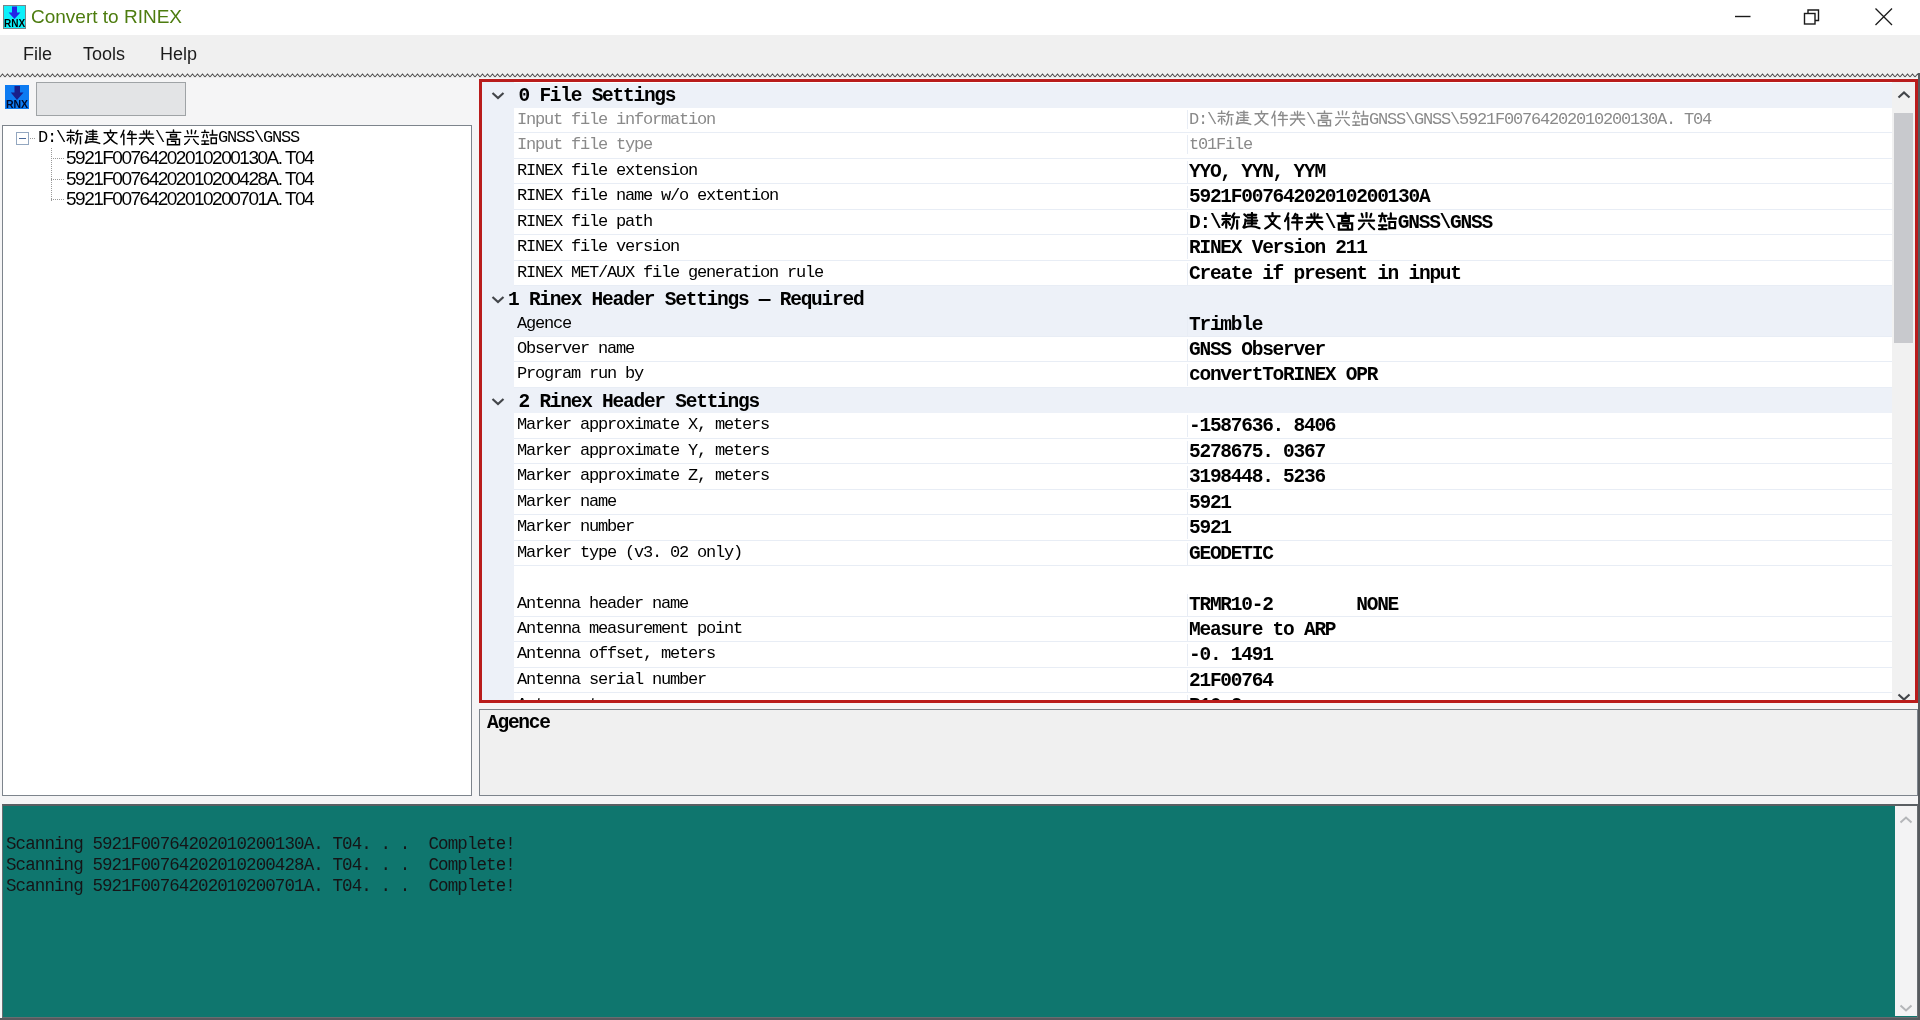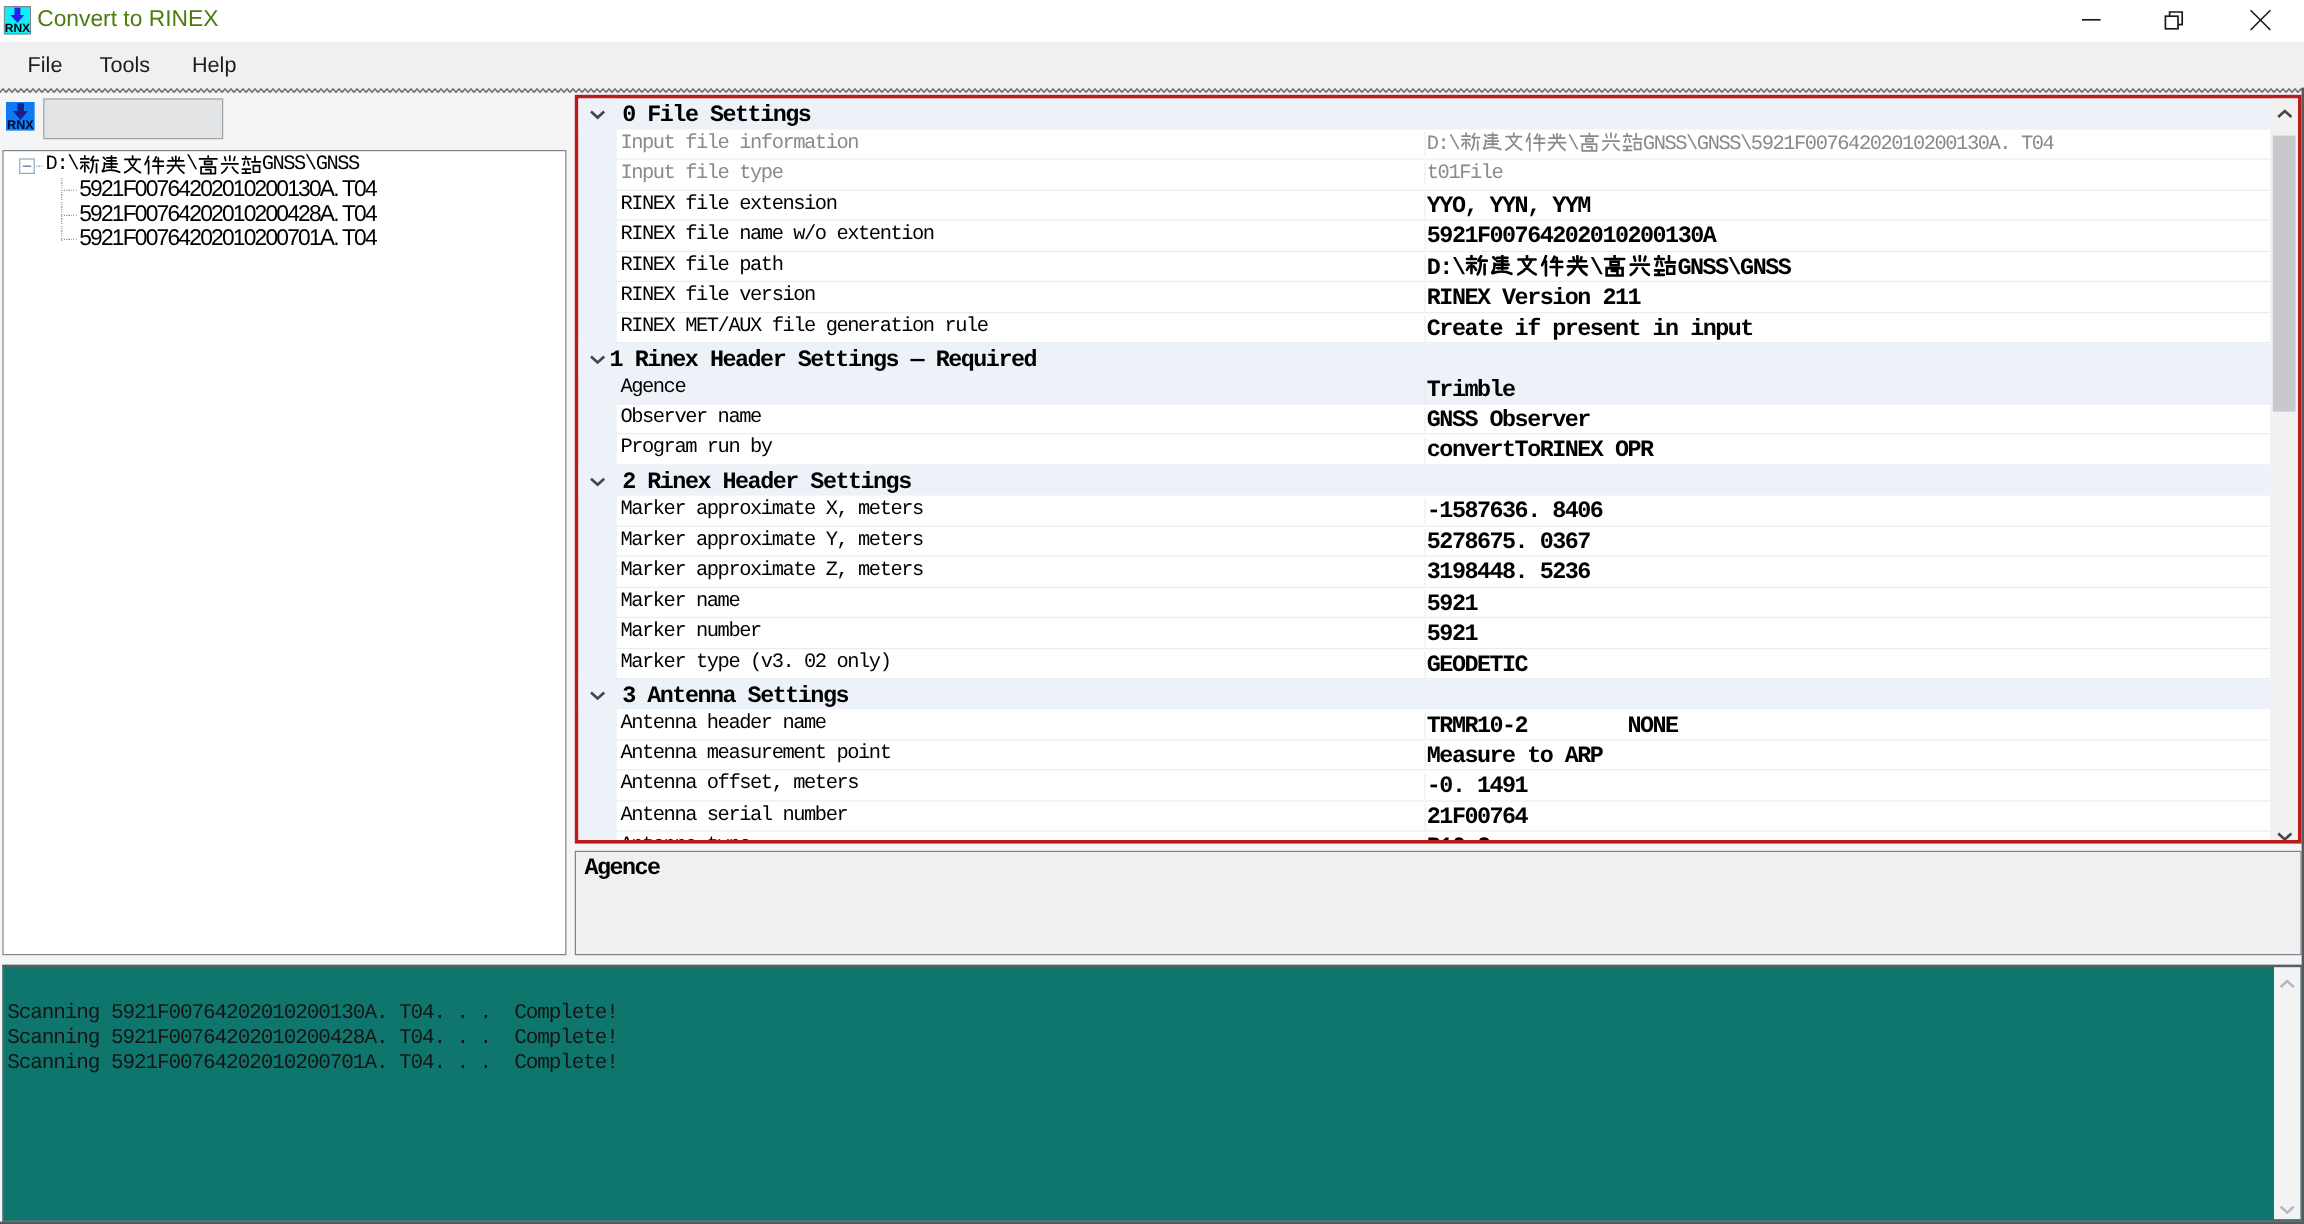--- a/index.html
+++ b/index.html
@@ -229,26 +229,20 @@
       <div class="val fv"><span>5921</span></div>
     </div>
 <div class="row" style="top:433.15px;height:25.45px">
       <div class="lab fl"><span>Marker number</span></div>
       <div class="val fv"><span>5921</span></div>
     </div>
 <div class="row" style="top:458.60px;height:25.45px">
       <div class="lab fl"><span>Marker type (v3. 02 only)</span></div>
       <div class="val fv"><span>GEODETIC</span></div>
     </div>
-<div class="hdrrow" style="top:484.05px;height:25.45px">
-      <svg class="abs" style="left:8px;top:8.7px" width="16" height="9">
-        <path class="chev" d="M2.5 2l5.5 5 5.5-5"></path>
-      </svg>
-      <span class="fv" style="margin-left:36.5px">3 Antenna Settings</span>
-    </div>
 <div class="row" style="top:509.50px;height:25.45px">
       <div class="lab fl"><span>Antenna header name</span></div>
       <div class="val fv"><span>TRMR10-2        NONE</span></div>
     </div>
 <div class="row" style="top:534.95px;height:25.45px">
       <div class="lab fl"><span>Antenna measurement point</span></div>
       <div class="val fv"><span>Measure to ARP</span></div>
     </div>
 <div class="row" style="top:560.40px;height:25.45px">
       <div class="lab fl"><span>Antenna offset, meters</span></div>

